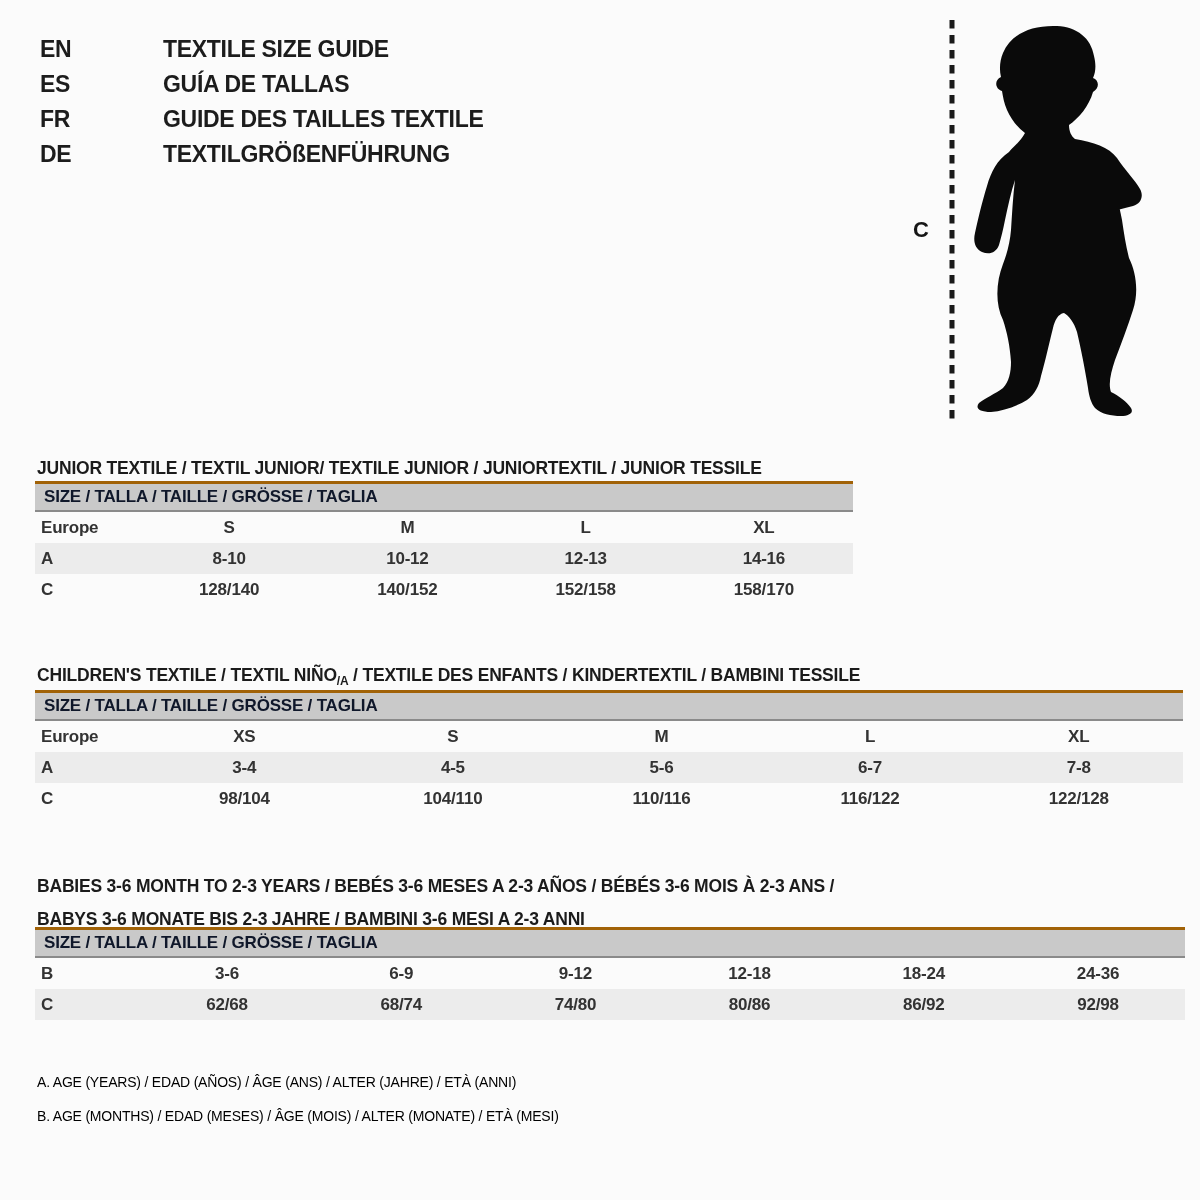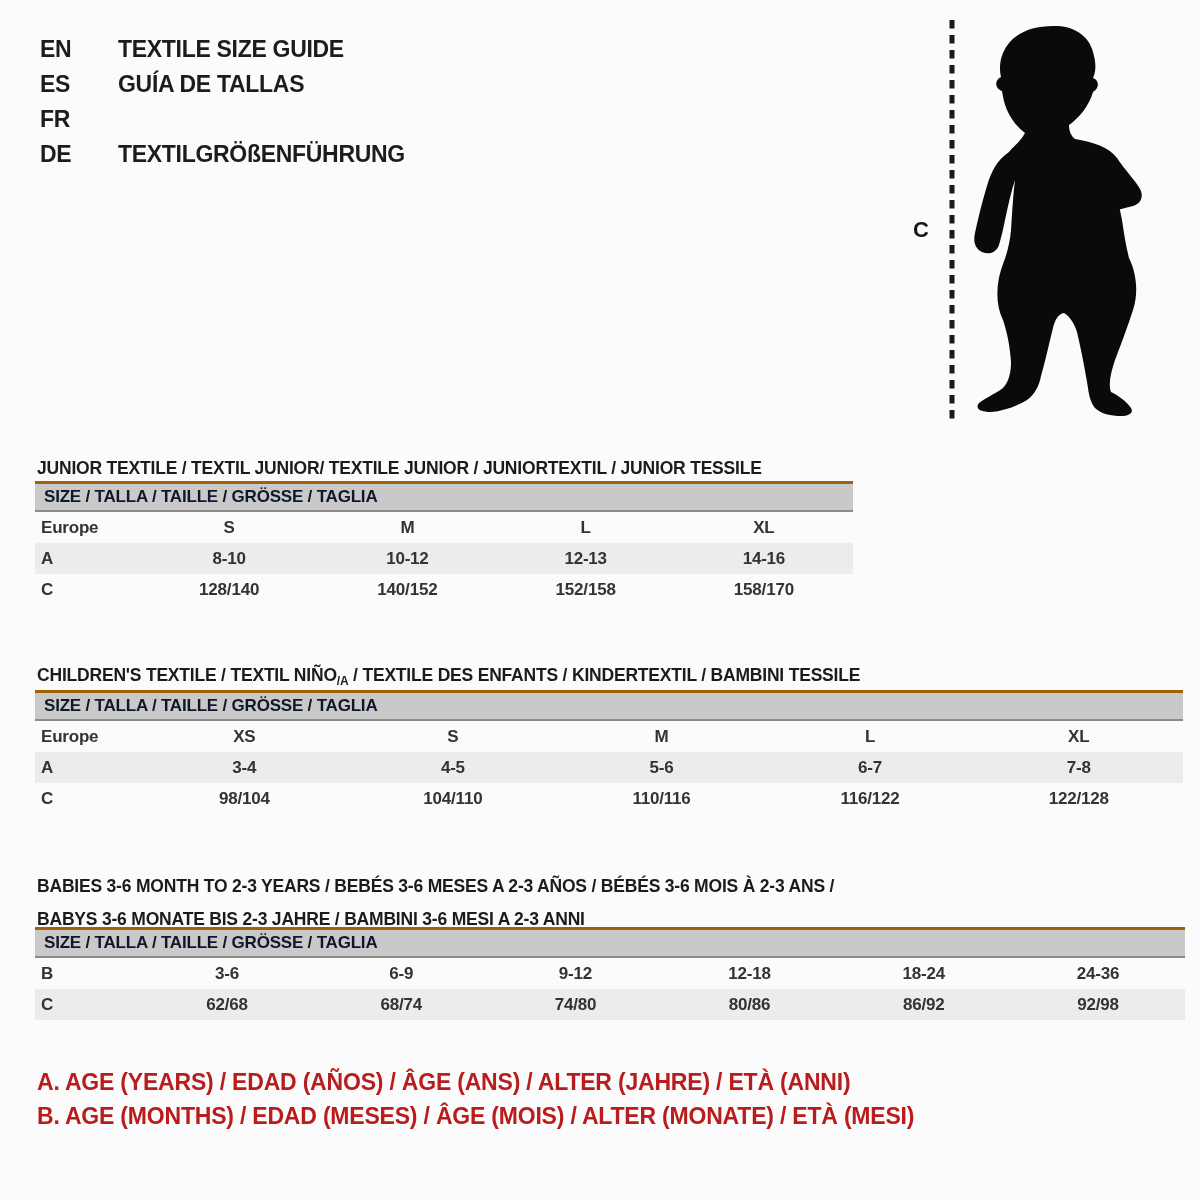--- a/index.html
+++ b/index.html
@@ -4,21 +4,21 @@
 <style>
   html,body{margin:0;padding:0;}
   .canvas{
     position:relative;width:1200px;height:1200px;background:#fbfbfb;
     font-family:"Liberation Sans",sans-serif;color:#222;overflow:hidden;
   }
   
   .lang-block{position:absolute;left:40px;top:32px;}
   .lang-row{display:flex;height:35px;align-items:center;}
   .lang-code{width:78px;font-size:23px;font-weight:bold;letter-spacing:-.3px;color:#1c1c1c;}
-  .lang-title{font-size:23px;font-weight:bold;letter-spacing:-.3px;color:#1c1c1c;white-space:nowrap;}
+  .lang-title{font-size:23px;font-weight:bold;letter-spacing:-.3px;color:#1c1c1c;white-space:nowrap;margin-left:45px;}
   
   .figure{position:absolute;left:905px;top:14px;width:255px;height:412px;}
   .figure svg{position:absolute;left:0;top:0;}
   .c-label{position:absolute;left:8px;top:203px;font-size:22px;font-weight:bold;color:#161616;}
   
   .sec-title{position:absolute;left:37px;font-size:17.5px;font-weight:bold;letter-spacing:-.2px;
     color:#1b1b1b;white-space:nowrap;margin-top:24px;}
   .t-junior{top:434px;}
   .t-children{top:641px;}
   .t-babies{top:846px;line-height:33px;}
@@ -30,39 +30,40 @@
   .tbl-babies{top:927px;width:1150px;}
   .size-bar{height:26px;line-height:26px;background:#c9c9c9;border-top:3px solid #a16207;
     border-bottom:2px solid #8a8a8a;padding-left:9px;font-size:17px;font-weight:bold;
     color:#0f172a;letter-spacing:-.2px;}
   .trow{display:flex;height:31px;align-items:center;font-size:17px;font-weight:bold;
     color:#333;letter-spacing:-.2px;}
   .trow.gray{background:#ececec;}
   .trow .lab{width:105px;padding-left:6px;box-sizing:border-box;}
   .trow .cell{flex:1;text-align:center;}
   
-  .legend{position:absolute;left:37px;top:1066px;font-size:23px;font-weight:bold;
-    letter-spacing:-.2px;line-height:33.5px;color:#b91c1c;}
+  .legend{position:absolute;left:37px;top:1066px;font-size:14px;font-weight:normal;
+    letter-spacing:-.2px;line-height:33.5px;color:#000000;}
 </style>
 </head>
 <body>
 
 <div class="canvas">
 
   <div class="lang-block">
     <div class="lang-row">
       <span class="lang-code">EN</span>
       <span class="lang-title">TEXTILE SIZE GUIDE</span>
     </div>
     <div class="lang-row">
       <span class="lang-code">ES</span>
       <span class="lang-title">GUÍA DE TALLAS</span>
     </div>
     <div class="lang-row">
       <span class="lang-code">FR</span>
+      <span class="lang-title">GUIDE DES TAILLES TEXTILE</span>
     </div>
     <div class="lang-row">
       <span class="lang-code">DE</span>
       <span class="lang-title">TEXTILGRÖßENFÜHRUNG</span>
     </div>
   </div>
 
   <div class="figure">
     <svg width="255" height="412" viewBox="0 0 255 412">
       <line x1="47" y1="6" x2="47" y2="406" stroke="#1a1a1a" stroke-width="5" stroke-dasharray="8.5 6.5"></line>

